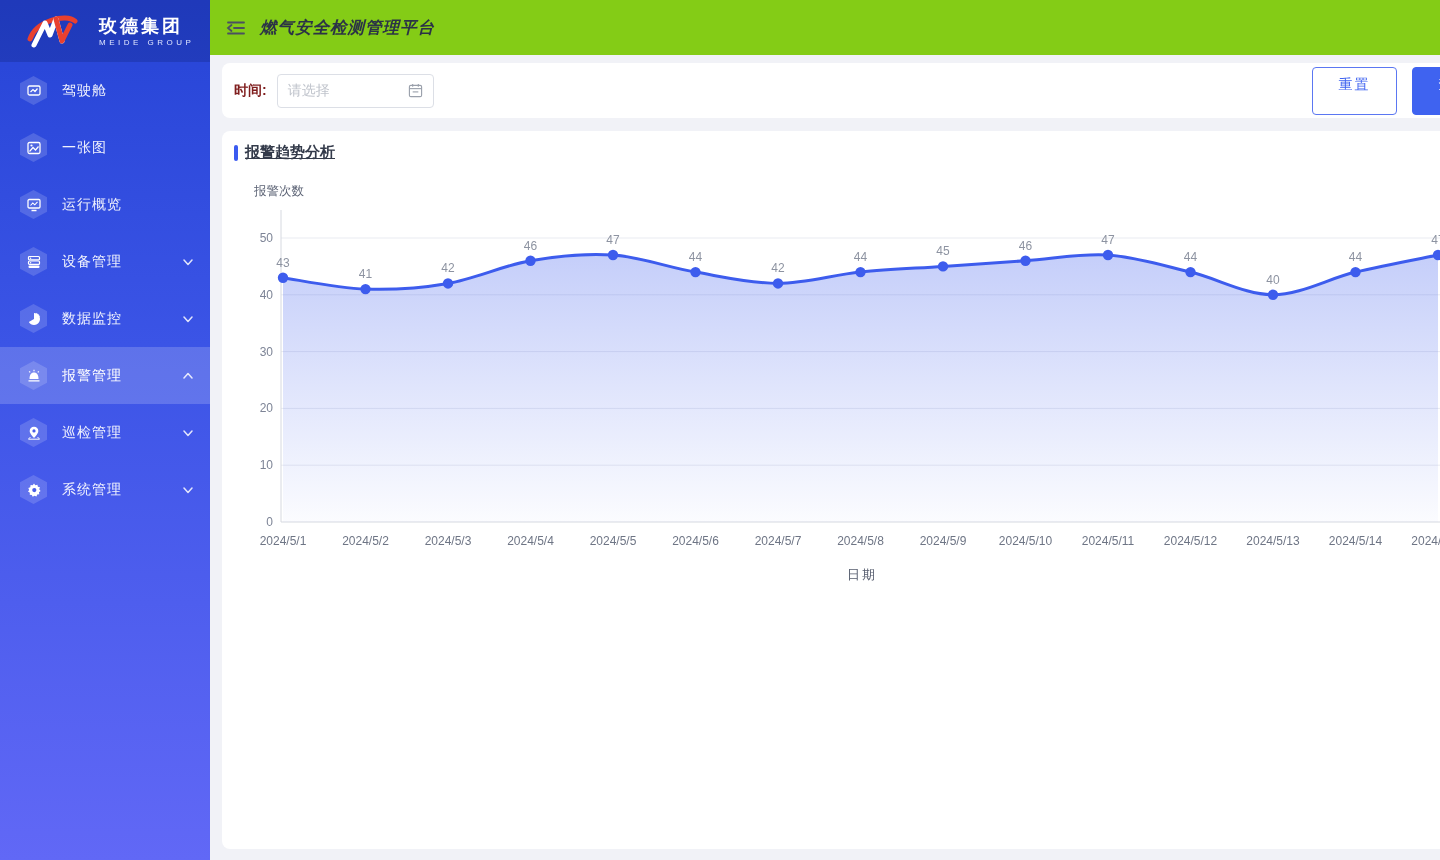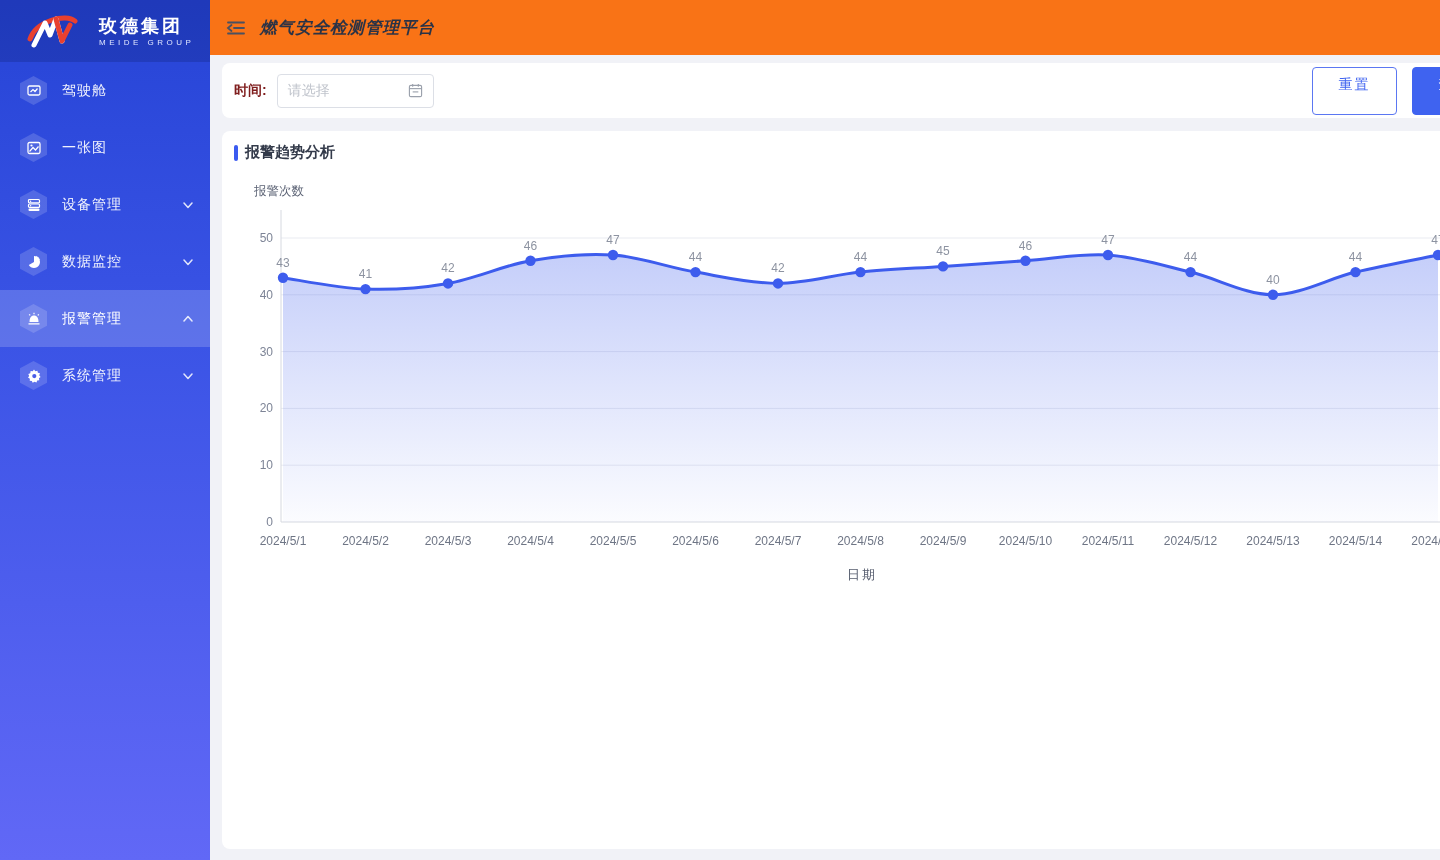--- a/index.html
+++ b/index.html
@@ -21,42 +21,42 @@
     cursor:pointer; color:rgba(255,255,255,0.92); position:relative; }
   .menu-item.active { background:rgba(255,255,255,0.18); color:#fff; }
   .hex { width:27px; height:29px; display:flex; align-items:center; justify-content:center;
     background:rgba(255,255,255,0.16);
     clip-path:polygon(50% 0%,100% 25%,100% 75%,50% 100%,0% 75%,0% 25%); }
   .mi-label { font-size:14px; margin-left:15px; flex:1; letter-spacing:1px; }
   .chev { width:12px; height:12px; opacity:0.85; }
 
   
   .topbar { position:absolute; left:210px; top:0; width:1230px; height:55px;
-    background:#f97316; display:flex; align-items:center; padding-left:16px; }
+    background:#84cc16; display:flex; align-items:center; padding-left:16px; }
   .collapse-btn { width:20px; height:20px; cursor:pointer; }
   .page-title { margin-left:14px; font-size:16.5px; font-weight:700; font-style:italic;
     color:#2b3346; letter-spacing:1px; }
 
   
   .card { position:absolute; left:222px; width:1230px; background:#fff; border-radius:8px; }
   .filter-card { top:63px; height:55px; display:flex; align-items:center; }
   .filter-label { margin-left:12px; font-size:14px; color:#7f1d1d; font-weight:700; }
   .time-input { margin-left:10px; width:157px; height:34px; border:1px solid #dcdfe6;
     border-radius:4px; display:flex; align-items:center; padding:0 10px; background:#fff; cursor:text;gap:46px; }
   .time-input .ph { flex:1; font-size:14px; color:#c0c4cc; }
   .btn-group { position:absolute; left:1090px; display:flex; }
   .btn { height:48px; width:85px; border-radius:4px; font-size:14px; text-align:center;
     line-height:32px; cursor:pointer; letter-spacing:2px; }
   .btn-plain { border:1px solid #5b77f2; color:#3f63f0; background:#fff; }
   .btn-primary { border:1px solid #3f63f0; color:#fff; background:#3f63f0; margin-left:15px; }
 
   .chart-card { top:131px; height:718px; }
   .section-head { display:flex; align-items:center; padding:12px 0 0 12px; }
   .section-bar { width:4px; height:16px; border-radius:2px; background:#3b5bf0; }
-  .section-title { margin-left:7px; font-size:15px; font-weight:700; color:#333a4a; }
+  .section-title { margin-left:7px; font-size:15px; font-weight:700; color:#333a4a;text-decoration:underline; }
   .chart-wrap { position:absolute; left:0; top:44px; width:1230px; height:470px; }
 
   svg text { font-family:"Liberation Sans","DejaVu Sans",sans-serif; }
 </style>
 </head>
 <body>
 
 <div class="sidebar">
   <div class="logo-band">
     <svg class="logo-mark" viewBox="0 0 52 40">
@@ -85,20 +85,30 @@
             <rect x="2" y="2.5" width="12" height="11" rx="1.5" fill="none" stroke="#fff" stroke-width="1.3"></rect>
             <path d="M3.5 11.5 L7 7.5 L9.5 10 L12.5 6.5" fill="none" stroke="#fff" stroke-width="1.2"></path>
             <circle cx="5.5" cy="5.5" r="1.1" fill="#fff"></circle>
           </svg>
         </span>
         <span class="mi-label">一张图</span>
       </div>
       <div class="menu-item">
         <span class="hex">
           <svg width="16" height="16" viewBox="0 0 16 16">
+            <rect x="2" y="2.5" width="12" height="8.5" rx="1.2" fill="none" stroke="#fff" stroke-width="1.3"></rect>
+            <path d="M4.5 8.5 L6.8 6 L8.8 7.8 L11.5 4.8" fill="none" stroke="#fff" stroke-width="1.1"></path>
+            <line x1="5.5" y1="13.5" x2="10.5" y2="13.5" stroke="#fff" stroke-width="1.3"></line>
+          </svg>
+        </span>
+        <span class="mi-label">运行概览</span>
+      </div>
+      <div class="menu-item">
+        <span class="hex">
+          <svg width="16" height="16" viewBox="0 0 16 16">
             <rect x="2.5" y="2.5" width="11" height="3.4" rx="1" fill="none" stroke="#fff" stroke-width="1.2"></rect>
             <rect x="2.5" y="7" width="11" height="3.4" rx="1" fill="none" stroke="#fff" stroke-width="1.2"></rect>
             <rect x="2.5" y="11.5" width="11" height="2.4" rx="1" fill="#fff"></rect>
             <circle cx="4.6" cy="4.2" r="0.7" fill="#fff"></circle>
             <circle cx="4.6" cy="8.7" r="0.7" fill="#fff"></circle>
           </svg>
         </span>
         <span class="mi-label">设备管理</span>
         <svg class="chev" viewBox="0 0 12 12">
           <path d="M2 4 L6 8.4 L10 4" fill="none" stroke="#fff" stroke-width="1.5" stroke-linecap="round" stroke-linejoin="round"></path>
@@ -122,20 +132,33 @@
             <path d="M3.5 11 C3.5 7 5 4.5 8 4.5 C11 4.5 12.5 7 12.5 11 Z" fill="#fff"></path>
             <line x1="2.5" y1="12.8" x2="13.5" y2="12.8" stroke="#fff" stroke-width="1.3"></line>
             <line x1="8" y1="1.8" x2="8" y2="3.2" stroke="#fff" stroke-width="1.2"></line>
             <line x1="3.2" y1="3.4" x2="4.2" y2="4.4" stroke="#fff" stroke-width="1.2"></line>
             <line x1="12.8" y1="3.4" x2="11.8" y2="4.4" stroke="#fff" stroke-width="1.2"></line>
           </svg>
         </span>
         <span class="mi-label">报警管理</span>
         <svg class="chev" viewBox="0 0 12 12">
           <path d="M2 8 L6 3.6 L10 8" fill="none" stroke="#fff" stroke-width="1.5" stroke-linecap="round" stroke-linejoin="round"></path>
+        </svg>
+      </div>
+      <div class="menu-item">
+        <span class="hex">
+          <svg width="16" height="16" viewBox="0 0 16 16">
+            <path d="M8 1.8 C10.6 1.8 12.3 3.7 12.3 6.1 C12.3 9 8 13 8 13 C8 13 3.7 9 3.7 6.1 C3.7 3.7 5.4 1.8 8 1.8 Z" fill="#fff"></path>
+            <circle cx="8" cy="5.9" r="1.6" fill="#4a5ee8"></circle>
+            <path d="M4.5 12.5 C3 13 2.5 13.7 2.5 14.2 L13.5 14.2 C13.5 13.7 13 13 11.5 12.5" fill="none" stroke="#fff" stroke-width="1"></path>
+          </svg>
+        </span>
+        <span class="mi-label">巡检管理</span>
+        <svg class="chev" viewBox="0 0 12 12">
+          <path d="M2 4 L6 8.4 L10 4" fill="none" stroke="#fff" stroke-width="1.5" stroke-linecap="round" stroke-linejoin="round"></path>
         </svg>
       </div>
       <div class="menu-item">
         <span class="hex">
           <svg width="16" height="16" viewBox="0 0 16 16">
             <path d="M8 1.5 L9.3 3.2 L11.4 2.7 L11.9 4.8 L14 5.3 L13.2 7.3 L14.6 8.9 L12.9 10.2 L13.3 12.3 L11.2 12.6 L10.5 14.6 L8.5 13.7 L6.7 14.8 L5.8 12.9 L3.7 12.8 L3.9 10.7 L2 9.6 L3.2 7.9 L2.3 5.9 L4.3 5.2 L4.6 3.1 L6.7 3.3 Z" fill="#fff"></path>
             <circle cx="8.3" cy="8.1" r="2.1" fill="#4a5ee8"></circle>
           </svg>
         </span>
         <span class="mi-label">系统管理</span>

